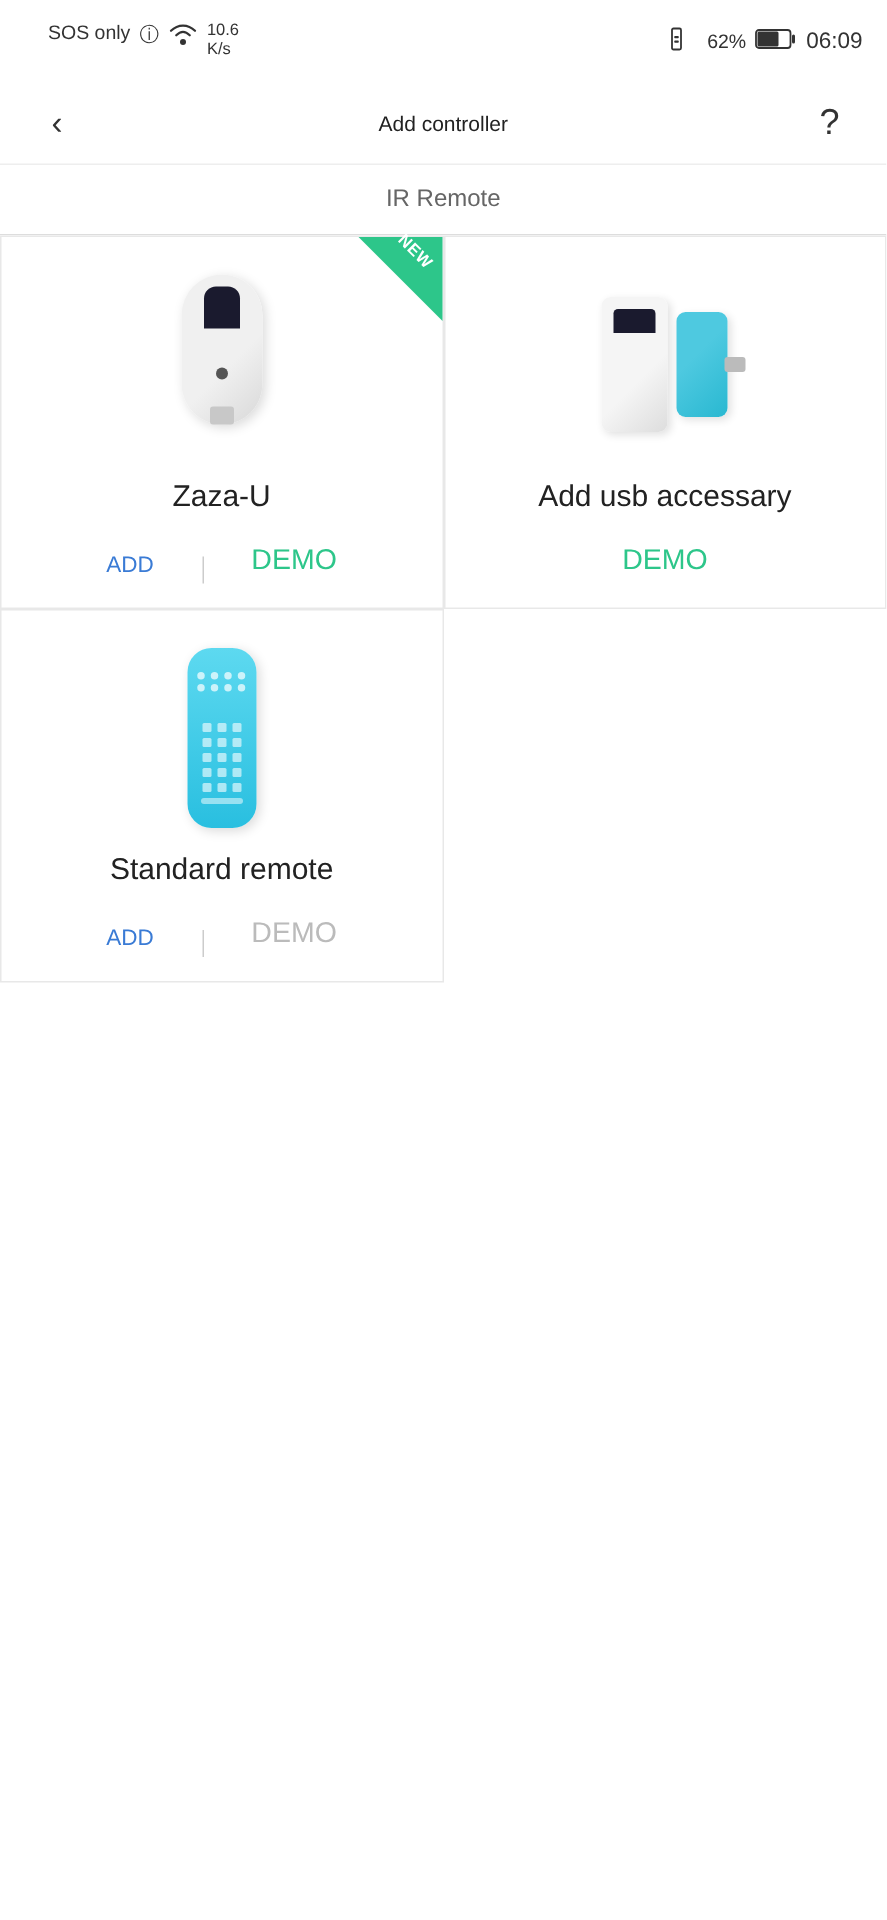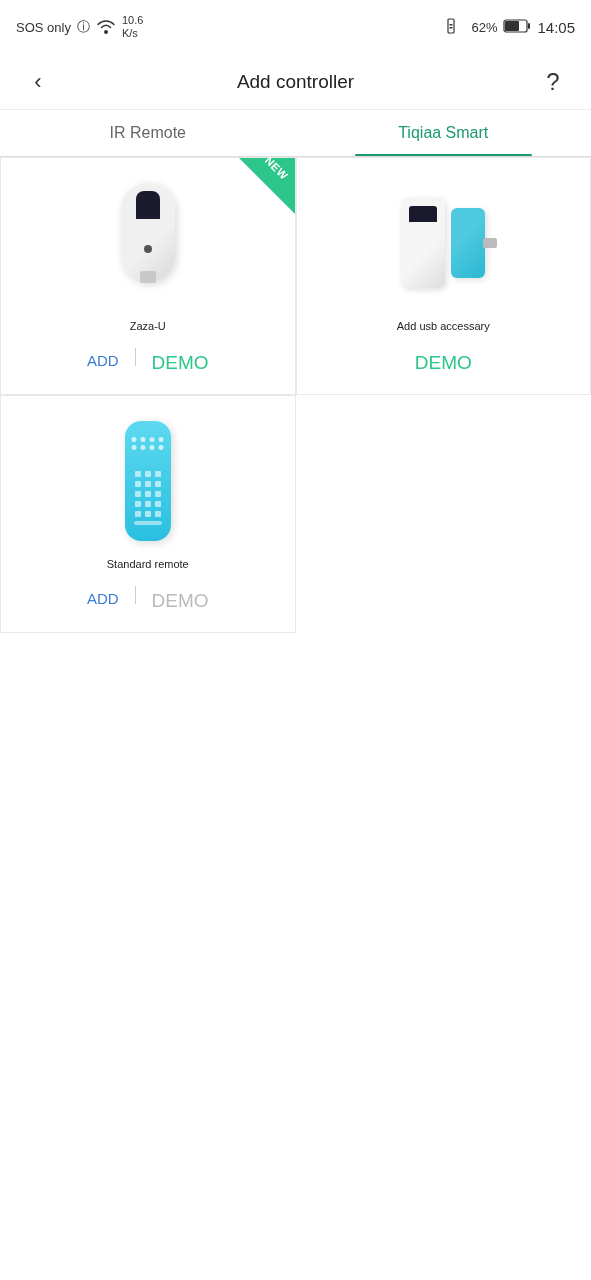--- a/index.html
+++ b/index.html
@@ -16,24 +16,25 @@
     .status-bar {
       display: flex;
       justify-content: space-between;
       align-items: center;
       padding: 8px 16px;
       height: 54px;
       background: #fff;
     }
     .status-left {
       display: flex;
-      align-items: center;
+      align-items: flex-start;
       gap: 6px;
       font-size: 13px;
       color: #333;
+      margin-left: 16px;
     }
     .status-right {
       display: flex;
       align-items: center;
       gap: 6px;
       font-size: 13px;
       color: #333;
       justify-content: flex-end;
     }
 
@@ -48,21 +49,21 @@
       border-bottom: 1px solid #eee;
     }
     .nav-back {
       font-size: 22px;
       color: #333;
       cursor: pointer;
       width: 36px;
       text-align: center;
     }
     .nav-title {
-      font-size: 19px;
+      font-size: 14px;
       font-weight: 500;
       color: #222;
     }
     .nav-help {
       font-size: 24px;
       color: #333;
       cursor: pointer;
       width: 36px;
       text-align: center;
     }
@@ -139,30 +140,30 @@
     .product-image {
       width: 110px;
       height: 130px;
       display: flex;
       align-items: center;
       justify-content: center;
       margin-bottom: 12px;
     }
 
     .product-name {
-      font-size: 11px;
+      font-size: 20px;
       color: #222;
       text-align: left;
       margin-bottom: 16px;
     }
 
     .card-actions {
       display: flex;
-      align-items: flex-start;
-      gap: 0;
+      align-items: flex-end;
+      gap: 16px;
       width: 100%;
       justify-content: center;
       margin-top: auto;
     }
     .btn-add {
       color: #3a7bd5;
       font-size: 15px;
       font-weight: 500;
       cursor: pointer;
       padding: 4px 16px;
@@ -361,36 +362,33 @@
       </svg>
     </span>
     <span>62%</span>
     <span>
       <svg width="28" height="14" viewBox="0 0 28 14">
         <rect x="1" y="1" width="23" height="12" rx="2" fill="none" stroke="#333" stroke-width="1.2"></rect>
         <rect x="2" y="2" width="14" height="10" rx="1" fill="#333"></rect>
         <rect x="25" y="4" width="2" height="6" rx="1" fill="#333"></rect>
       </svg>
     </span>
-    <span style="font-size:15px; font-weight:500;">14:05</span>
+    <span style="font-size:15px; font-weight:500;">06:09</span>
   </div>
 </div>
 
 <div class="nav-bar">
   <span class="nav-back">‹</span>
   <span class="nav-title">Add controller</span>
   <span class="nav-help">?</span>
 </div>
 
 <div class="tabs">
   <div class="tab">
     <span>IR Remote</span>
-  </div>
-  <div class="tab active">
-    <span>Tiqiaa Smart</span>
   </div>
 </div>
 
 <div class="grid">
 
   <div class="card">
     <div class="new-badge"></div>
     <span class="new-badge-text">NEW</span>
     <div class="product-image">
       <div class="zaza-u-img">

